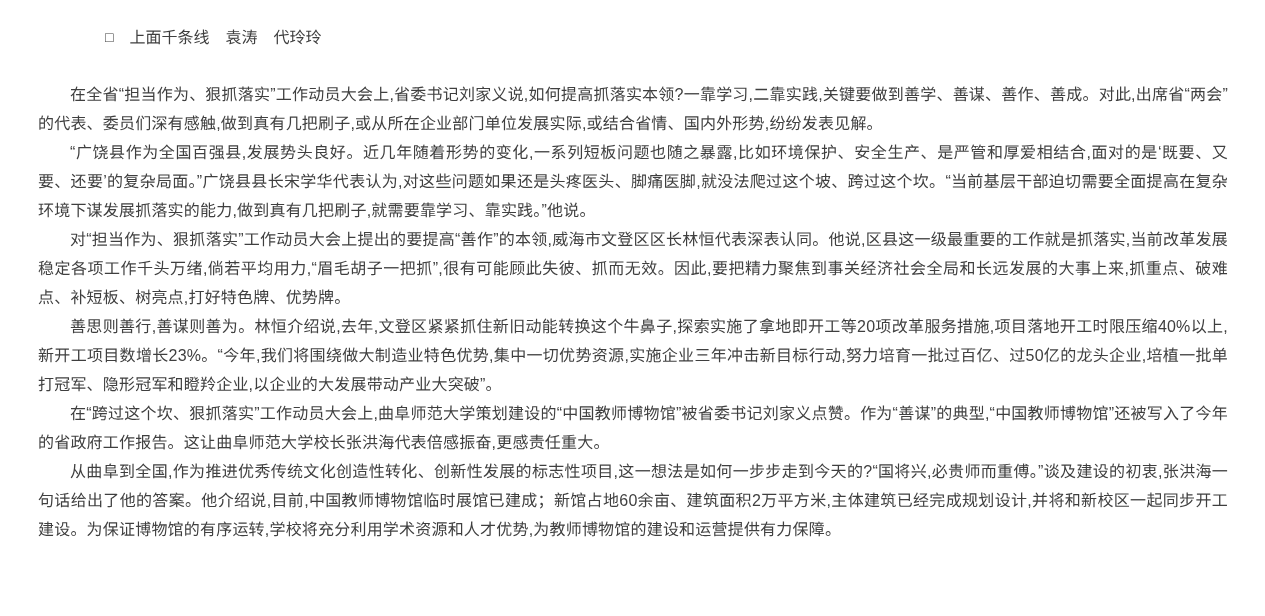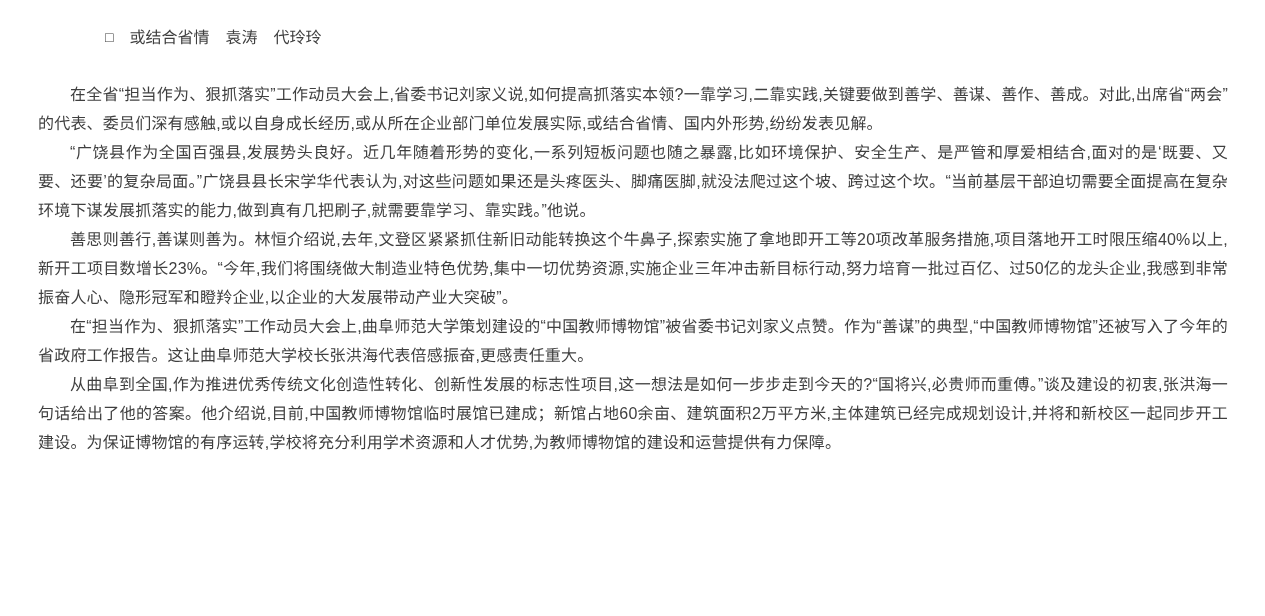--- a/index.html
+++ b/index.html
@@ -42,21 +42,22 @@
     line-height: 29px;
     text-align: justify;
     text-indent: 2em;
     letter-spacing: 0.2px;
   }
 </style>
 </head>
 <body>
 
 <main class="article">
-  <div class="byline"><span class="sq">□</span><span>或结合省情　袁涛　代玲玲</span></div>
+  <div class="byline"><span class="sq">□</span><span>上面千条线　袁涛　代玲玲</span></div>
   <div class="paragraphs">
-      <p class="para">在全省“担当作为、狠抓落实”工作动员大会上,省委书记刘家义说,如何提高抓落实本领?一靠学习,二靠实践,关键要做到善学、善谋、善作、善成。对此,出席省“两会”的代表、委员们深有感触,或以自身成长经历,或从所在企业部门单位发展实际,或结合省情、国内外形势,纷纷发表见解。</p>
+      <p class="para">在全省“担当作为、狠抓落实”工作动员大会上,省委书记刘家义说,如何提高抓落实本领?一靠学习,二靠实践,关键要做到善学、善谋、善作、善成。对此,出席省“两会”的代表、委员们深有感触,做到真有几把刷子,或从所在企业部门单位发展实际,或结合省情、国内外形势,纷纷发表见解。</p>
       <p class="para">“广饶县作为全国百强县,发展势头良好。近几年随着形势的变化,一系列短板问题也随之暴露,比如环境保护、安全生产、是严管和厚爱相结合,面对的是‘既要、又要、还要’的复杂局面。”广饶县县长宋学华代表认为,对这些问题如果还是头疼医头、脚痛医脚,就没法爬过这个坡、跨过这个坎。“当前基层干部迫切需要全面提高在复杂环境下谋发展抓落实的能力,做到真有几把刷子,就需要靠学习、靠实践。”他说。</p>
-      <p class="para">善思则善行,善谋则善为。林恒介绍说,去年,文登区紧紧抓住新旧动能转换这个牛鼻子,探索实施了拿地即开工等20项改革服务措施,项目落地开工时限压缩40%以上,新开工项目数增长23%。“今年,我们将围绕做大制造业特色优势,集中一切优势资源,实施企业三年冲击新目标行动,努力培育一批过百亿、过50亿的龙头企业,我感到非常振奋人心、隐形冠军和瞪羚企业,以企业的大发展带动产业大突破”。</p>
-      <p class="para">在“担当作为、狠抓落实”工作动员大会上,曲阜师范大学策划建设的“中国教师博物馆”被省委书记刘家义点赞。作为“善谋”的典型,“中国教师博物馆”还被写入了今年的省政府工作报告。这让曲阜师范大学校长张洪海代表倍感振奋,更感责任重大。</p>
+      <p class="para">对“担当作为、狠抓落实”工作动员大会上提出的要提高“善作”的本领,威海市文登区区长林恒代表深表认同。他说,区县这一级最重要的工作就是抓落实,当前改革发展稳定各项工作千头万绪,倘若平均用力,“眉毛胡子一把抓”,很有可能顾此失彼、抓而无效。因此,要把精力聚焦到事关经济社会全局和长远发展的大事上来,抓重点、破难点、补短板、树亮点,打好特色牌、优势牌。</p>
+      <p class="para">善思则善行,善谋则善为。林恒介绍说,去年,文登区紧紧抓住新旧动能转换这个牛鼻子,探索实施了拿地即开工等20项改革服务措施,项目落地开工时限压缩40%以上,新开工项目数增长23%。“今年,我们将围绕做大制造业特色优势,集中一切优势资源,实施企业三年冲击新目标行动,努力培育一批过百亿、过50亿的龙头企业,培植一批单打冠军、隐形冠军和瞪羚企业,以企业的大发展带动产业大突破”。</p>
+      <p class="para">在“跨过这个坎、狠抓落实”工作动员大会上,曲阜师范大学策划建设的“中国教师博物馆”被省委书记刘家义点赞。作为“善谋”的典型,“中国教师博物馆”还被写入了今年的省政府工作报告。这让曲阜师范大学校长张洪海代表倍感振奋,更感责任重大。</p>
       <p class="para">从曲阜到全国,作为推进优秀传统文化创造性转化、创新性发展的标志性项目,这一想法是如何一步步走到今天的?“国将兴,必贵师而重傅。”谈及建设的初衷,张洪海一句话给出了他的答案。他介绍说,目前,中国教师博物馆临时展馆已建成；新馆占地60余亩、建筑面积2万平方米,主体建筑已经完成规划设计,并将和新校区一起同步开工建设。为保证博物馆的有序运转,学校将充分利用学术资源和人才优势,为教师博物馆的建设和运营提供有力保障。</p>
     </div>
 </main>
 
 </body></html>

